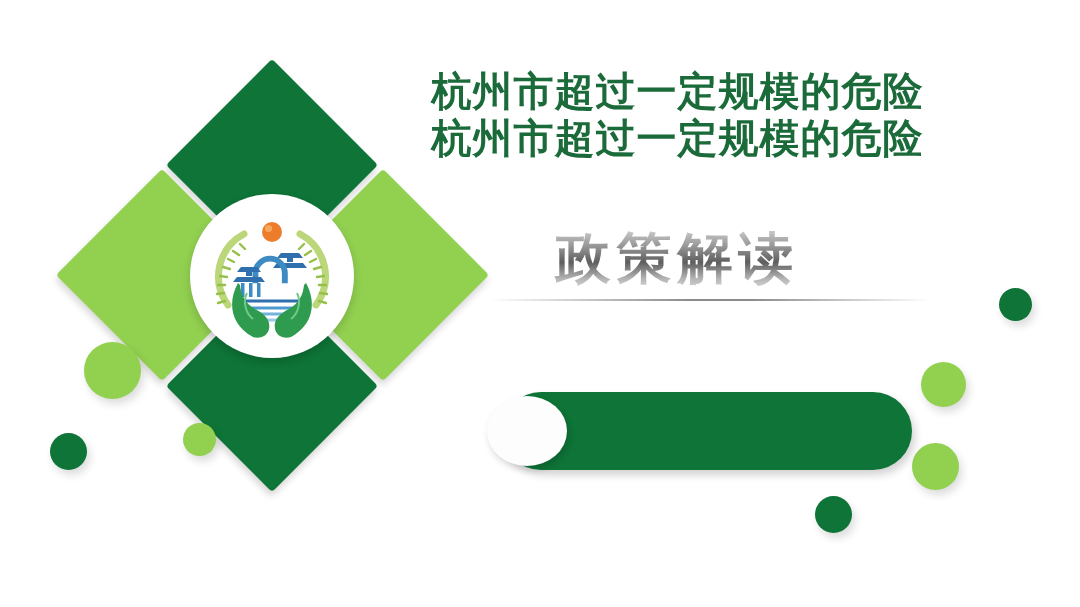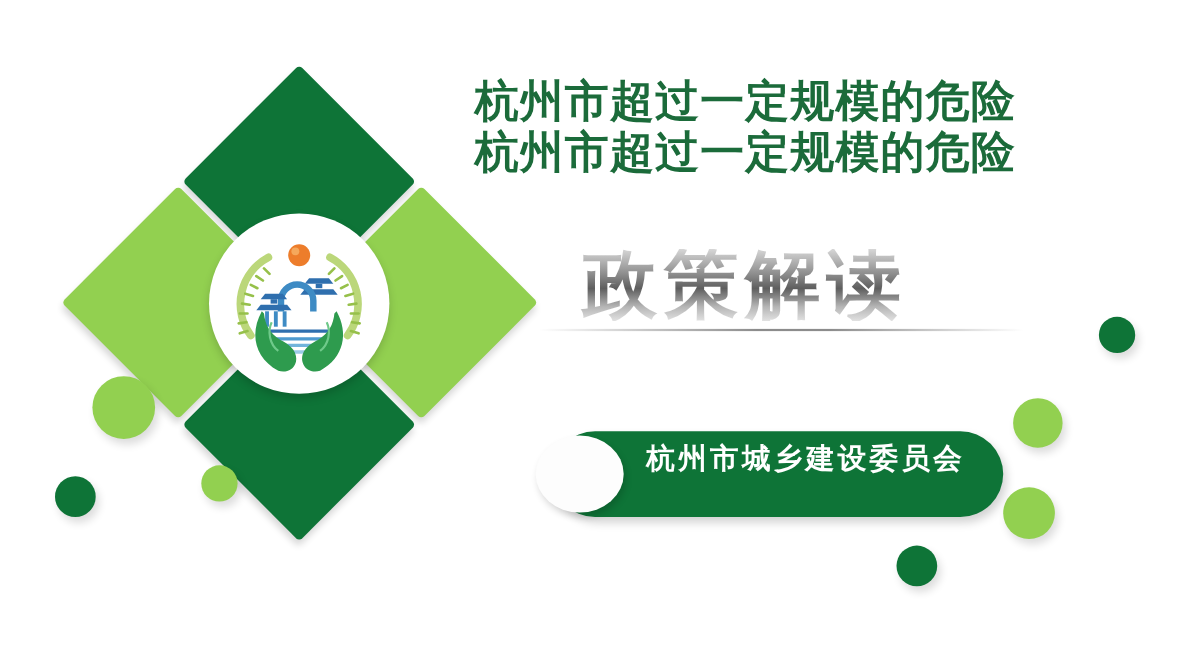--- a/index.html
+++ b/index.html
@@ -96,21 +96,21 @@
   .headline-line { display: block; }
 
   
   .subtitle {
     position: absolute;
     left: 405px;
     top: 226px;
     width: 545px;
     text-align: center;
     font-family: "Liberation Serif", serif;
-    font-size: 68px;
+    font-size: 55px;
     font-weight: 700;
     letter-spacing: 6px;
     line-height: 66px;
     background: linear-gradient(180deg, #d8d8d8 0%, #8d8d8d 35%, #5e5e5e 55%, #b5b5b5 80%, #e2e2e2 100%);
     -webkit-background-clip: text;
     background-clip: text;
     color: transparent;
     -webkit-text-fill-color: transparent;
   }
   .subtitle-rule {
@@ -242,16 +242,15 @@
     <span class="headline-line">杭州市超过一定规模的危险</span>
     <span class="headline-line">杭州市超过一定规模的危险</span>
   </div>
 
   <div class="subtitle">政策解读</div>
   <div class="subtitle-rule"></div>
 
   <div class="pill"></div>
   <div class="pill-knob"></div>
   <div class="pill-text">
-    <span class="pill-line1">杭州市城乡建设委员会</span>
   </div>
 
 </div>
 
 </body></html>

